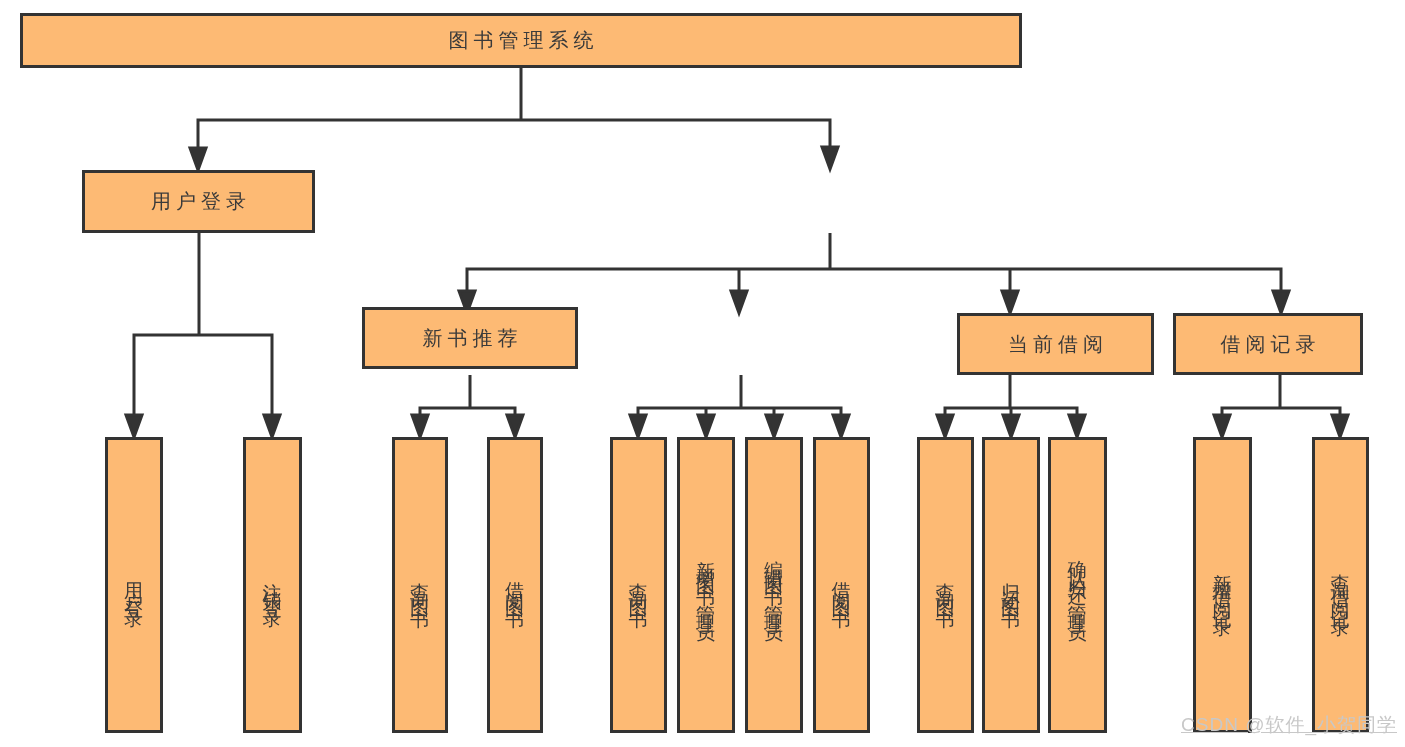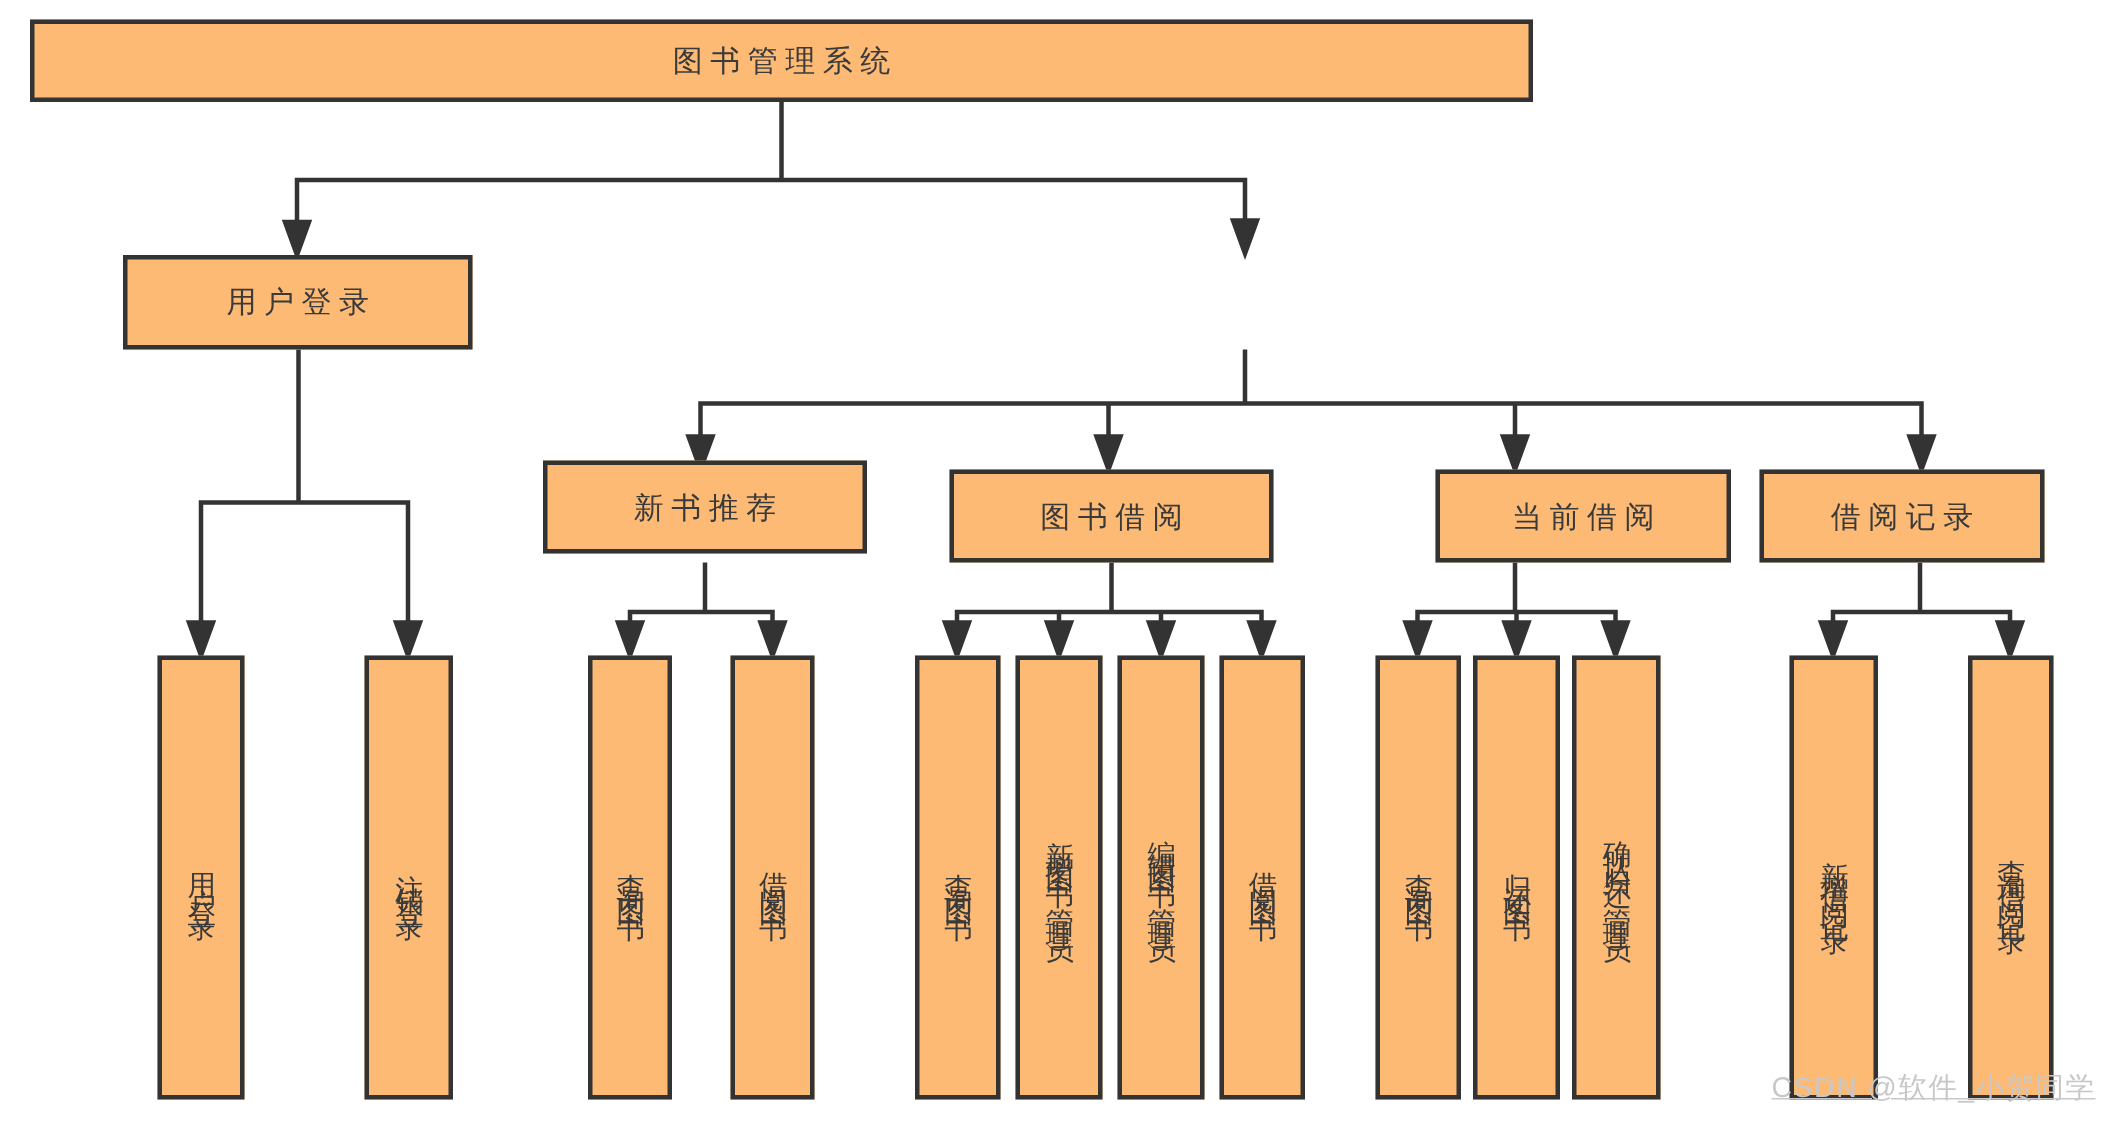--- a/index.html
+++ b/index.html
@@ -123,23 +123,20 @@
     <span class="lbl">图书管理系统</span>
   </div>
 
   <div class="box hbox" style="left:82px; top:170px; width:233px; height:63px">
     <span class="lbl">用户登录</span>
   </div>
 
   <div class="box hbox" style="left:362px; top:307px; width:216px; height:62px">
     <span class="lbl">新书推荐</span>
   </div>
-  <div class="box hbox" style="left:633px; top:313px; width:216px; height:62px">
-    <span class="lbl">图书借阅</span>
-  </div>
   <div class="box hbox" style="left:957px; top:313px; width:197px; height:62px">
     <span class="lbl">当前借阅</span>
   </div>
   <div class="box hbox" style="left:1173px; top:313px; width:190px; height:62px">
     <span class="lbl">借阅记录</span>
   </div>
 
   <div class="box vbox" style="left:105px; width:58px">
     <span class="lbl">用户登录</span>
   </div>

